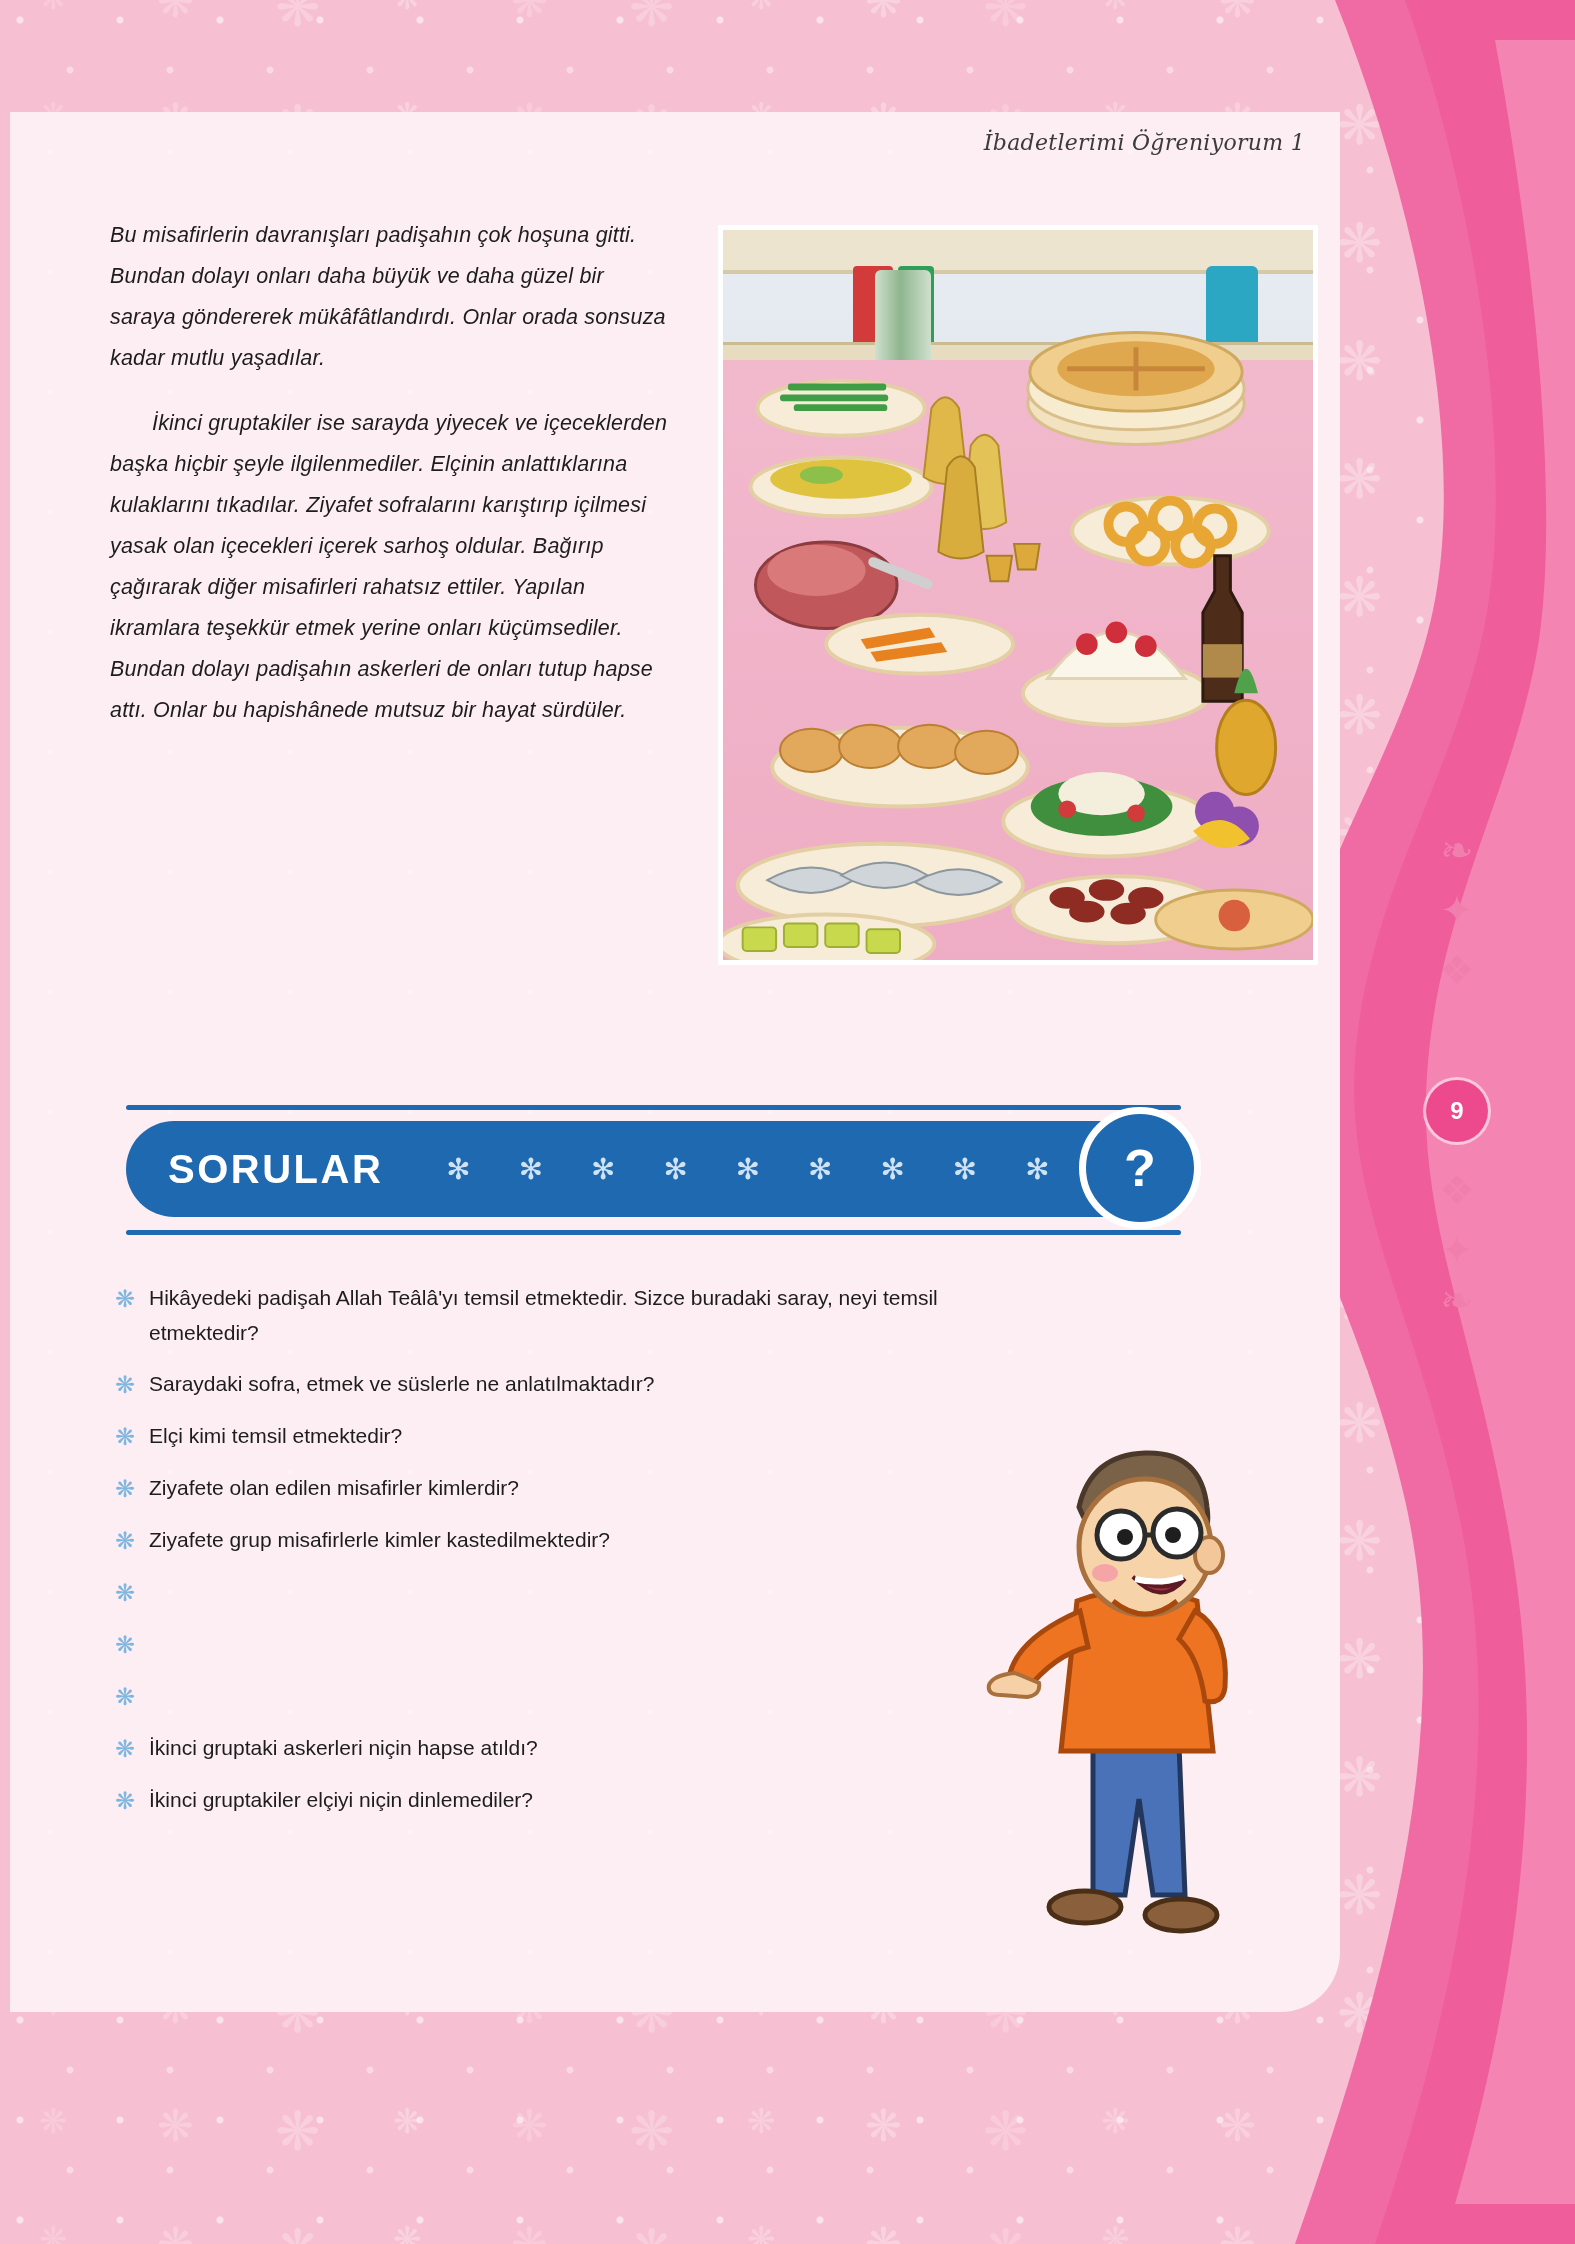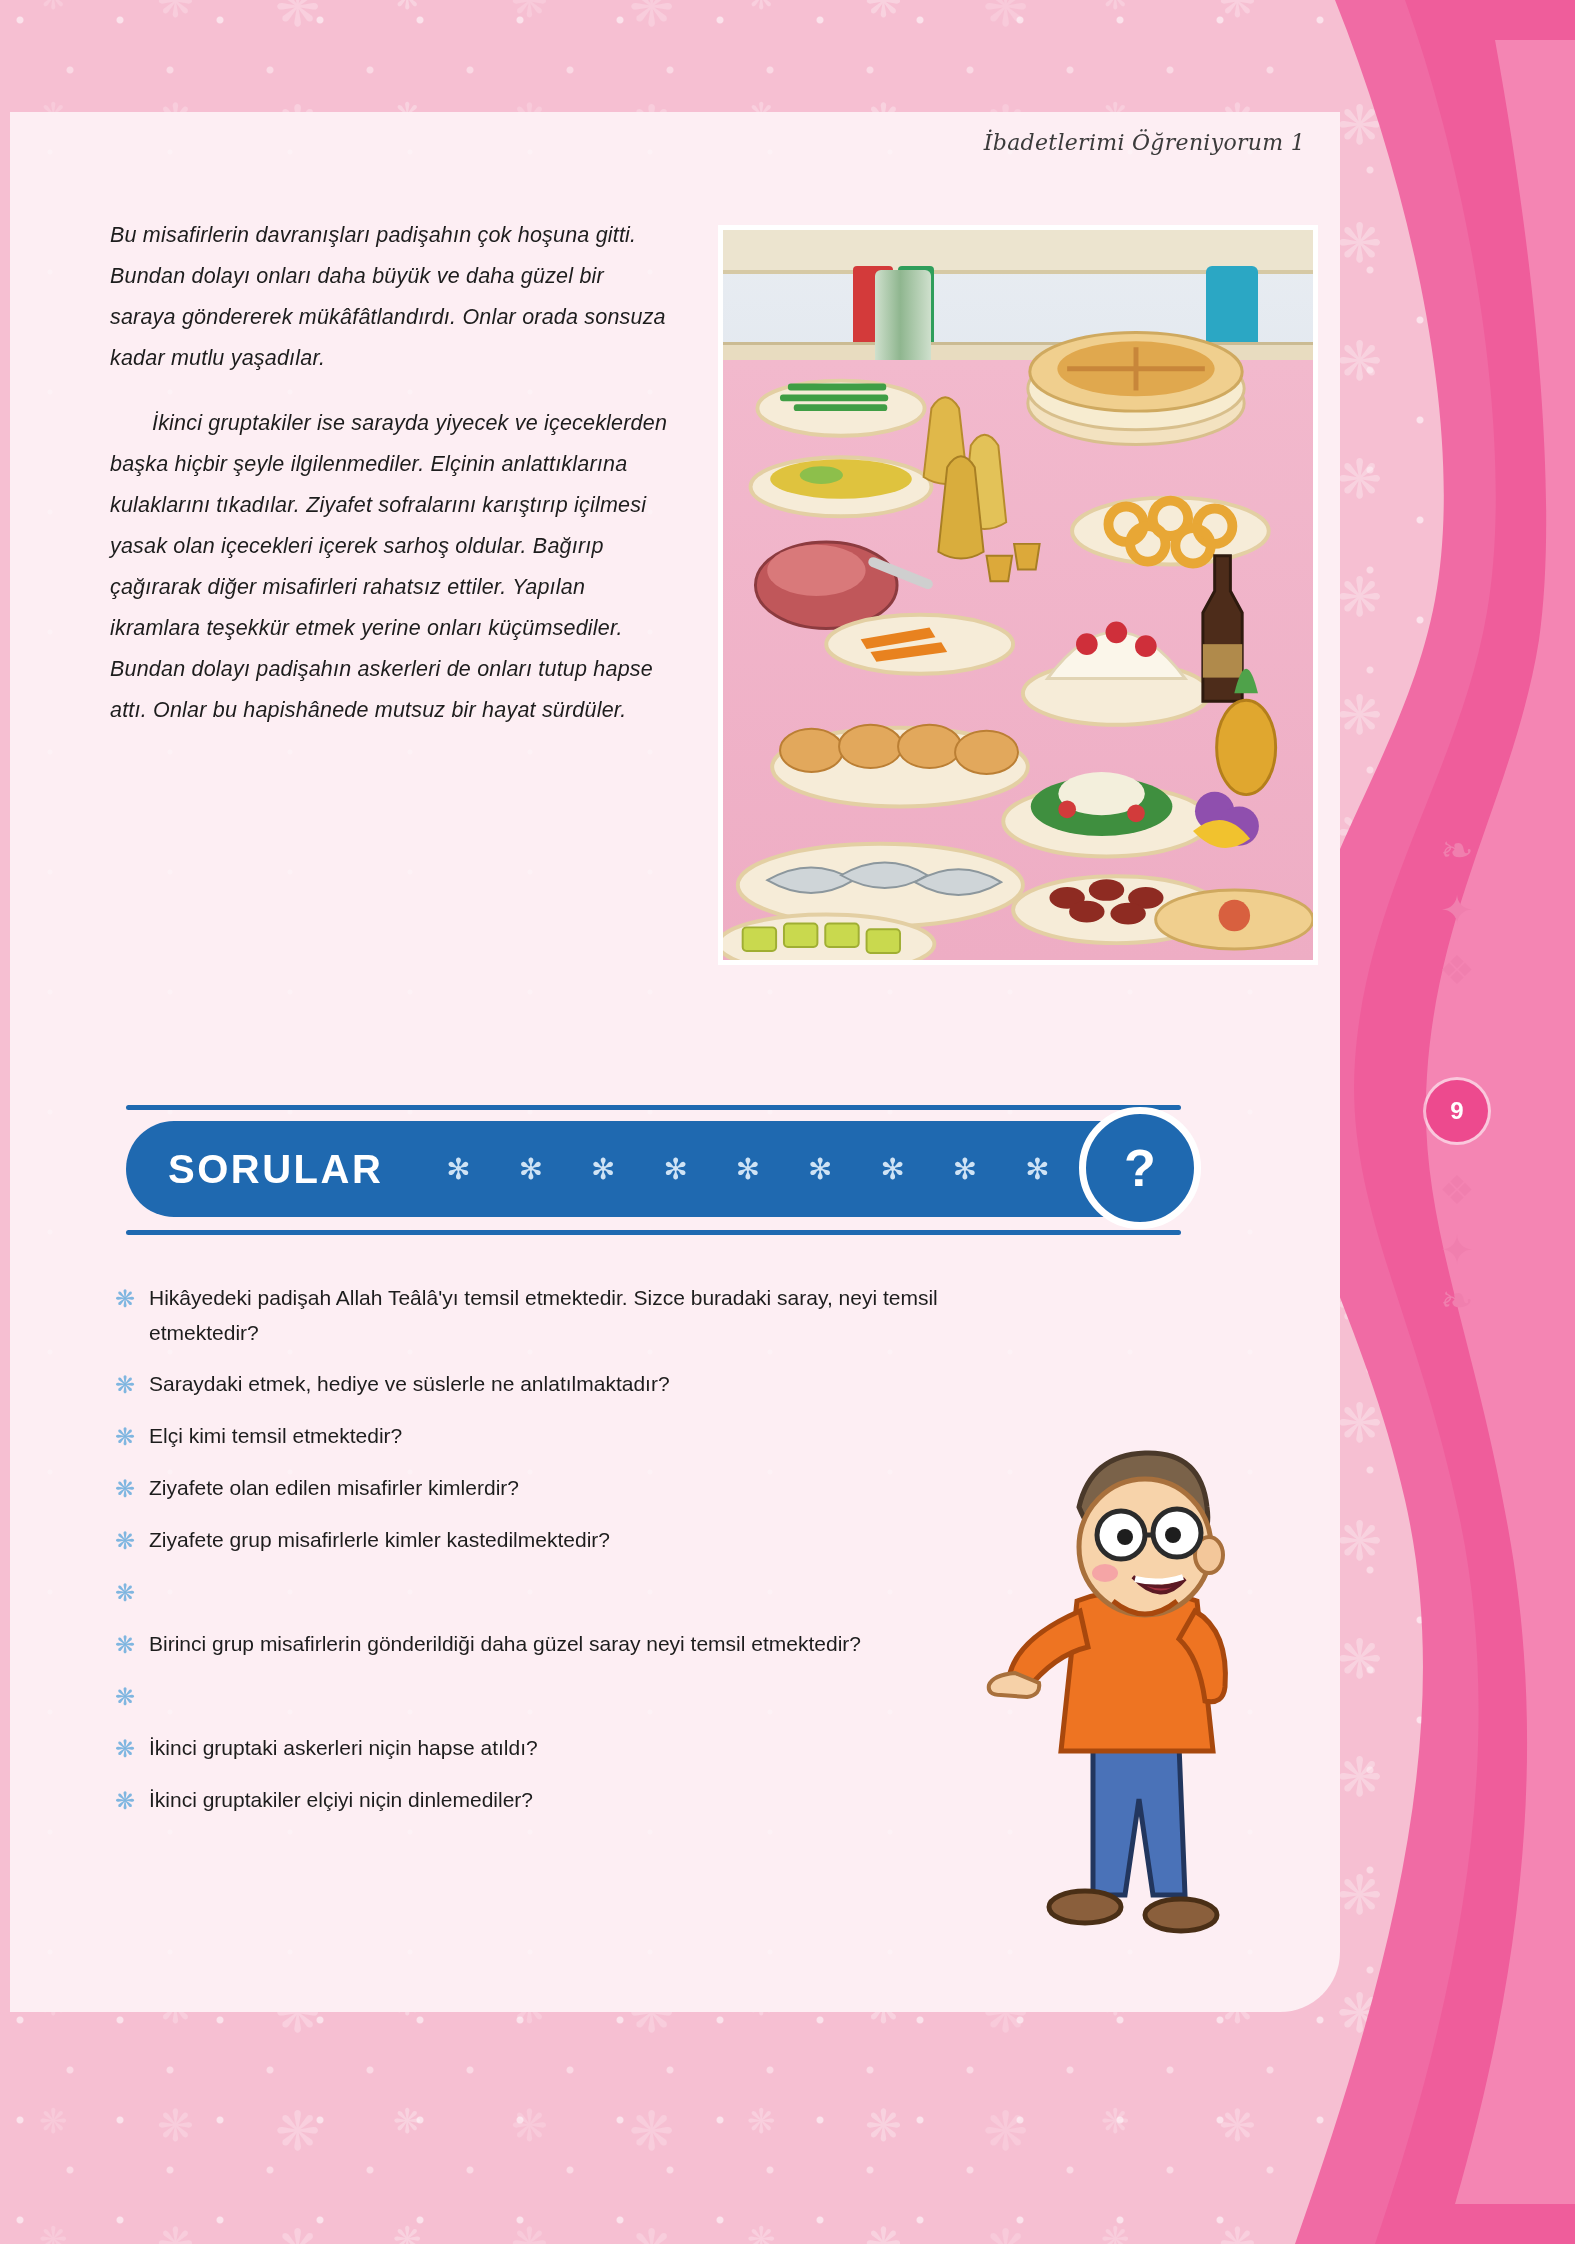--- a/index.html
+++ b/index.html
@@ -690,40 +690,39 @@
     <div class="q-circle">?</div>
   </div>
 
   <div class="qlist">
     <div class="qitem">
       <span class="qbullet">❋</span>
       <span class="qtext">Hikâyedeki padişah Allah Teâlâ'yı temsil etmektedir. Sizce buradaki saray, neyi temsil etmektedir?</span>
     </div>
     <div class="qitem">
       <span class="qbullet">❋</span>
-      <span class="qtext">Saraydaki etmek, hediye ve süslerle ne anlatılmaktadır?</span>
+      <span class="qtext">Saraydaki sofra, etmek ve süslerle ne anlatılmaktadır?</span>
     </div>
     <div class="qitem">
       <span class="qbullet">❋</span>
       <span class="qtext">Elçi kimi temsil etmektedir?</span>
     </div>
     <div class="qitem">
       <span class="qbullet">❋</span>
       <span class="qtext">Ziyafete olan edilen misafirler kimlerdir?</span>
     </div>
     <div class="qitem">
       <span class="qbullet">❋</span>
       <span class="qtext">Ziyafete grup misafirlerle kimler kastedilmektedir?</span>
     </div>
     <div class="qitem">
       <span class="qbullet">❋</span>
     </div>
     <div class="qitem">
       <span class="qbullet">❋</span>
-      <span class="qtext">Birinci grup misafirlerin gönderildiği daha güzel saray neyi temsil etmektedir?</span>
     </div>
     <div class="qitem">
       <span class="qbullet">❋</span>
     </div>
     <div class="qitem">
       <span class="qbullet">❋</span>
       <span class="qtext">İkinci gruptaki askerleri niçin hapse atıldı?</span>
     </div>
     <div class="qitem">
       <span class="qbullet">❋</span>

